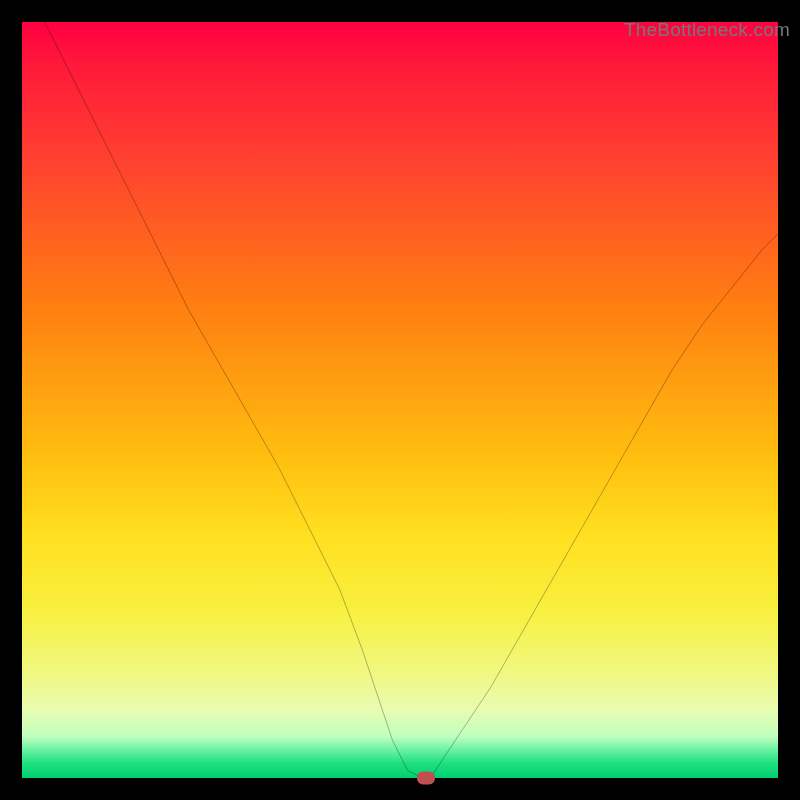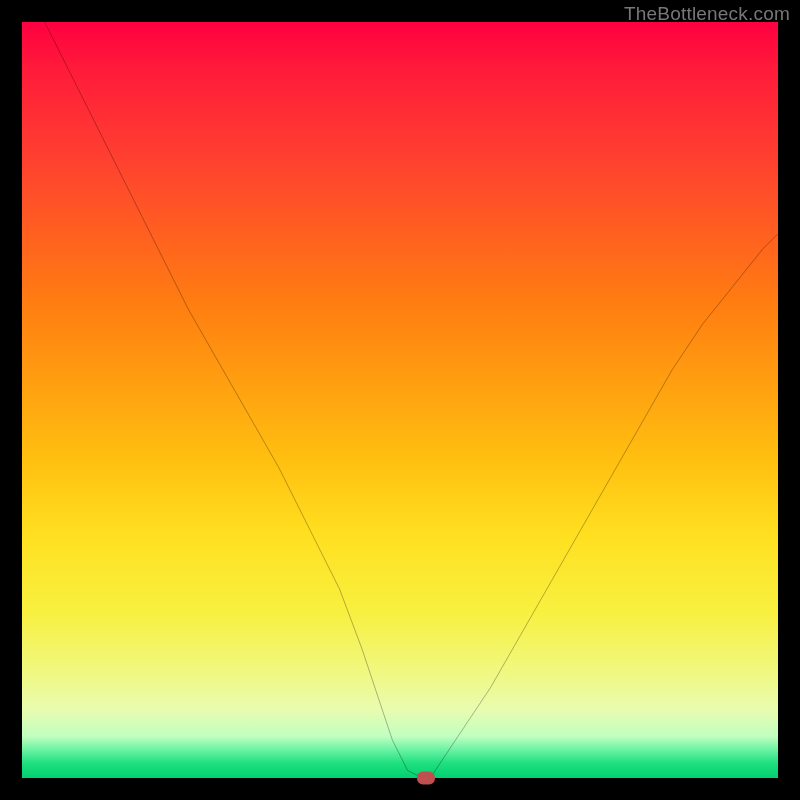--- a/index.html
+++ b/index.html
@@ -31,21 +31,21 @@
       #f0f880 86%,
       #e8fcb0 91%,
       #c0ffc0 94.5%,
       #60f0a0 96.5%,
       #20e080 98%,
       #00d070 100%
     );
   }
   .watermark {
     position: absolute;
-    top: 3px;
+    top: 19px;
     right: 10px;
     color: #777;
     font-size: 19px;
     font-weight: 400;
     letter-spacing: 0.2px;
     z-index: 10;
     font-family: Arial, sans-serif;
   }
   .curve-layer {
     position: absolute;

